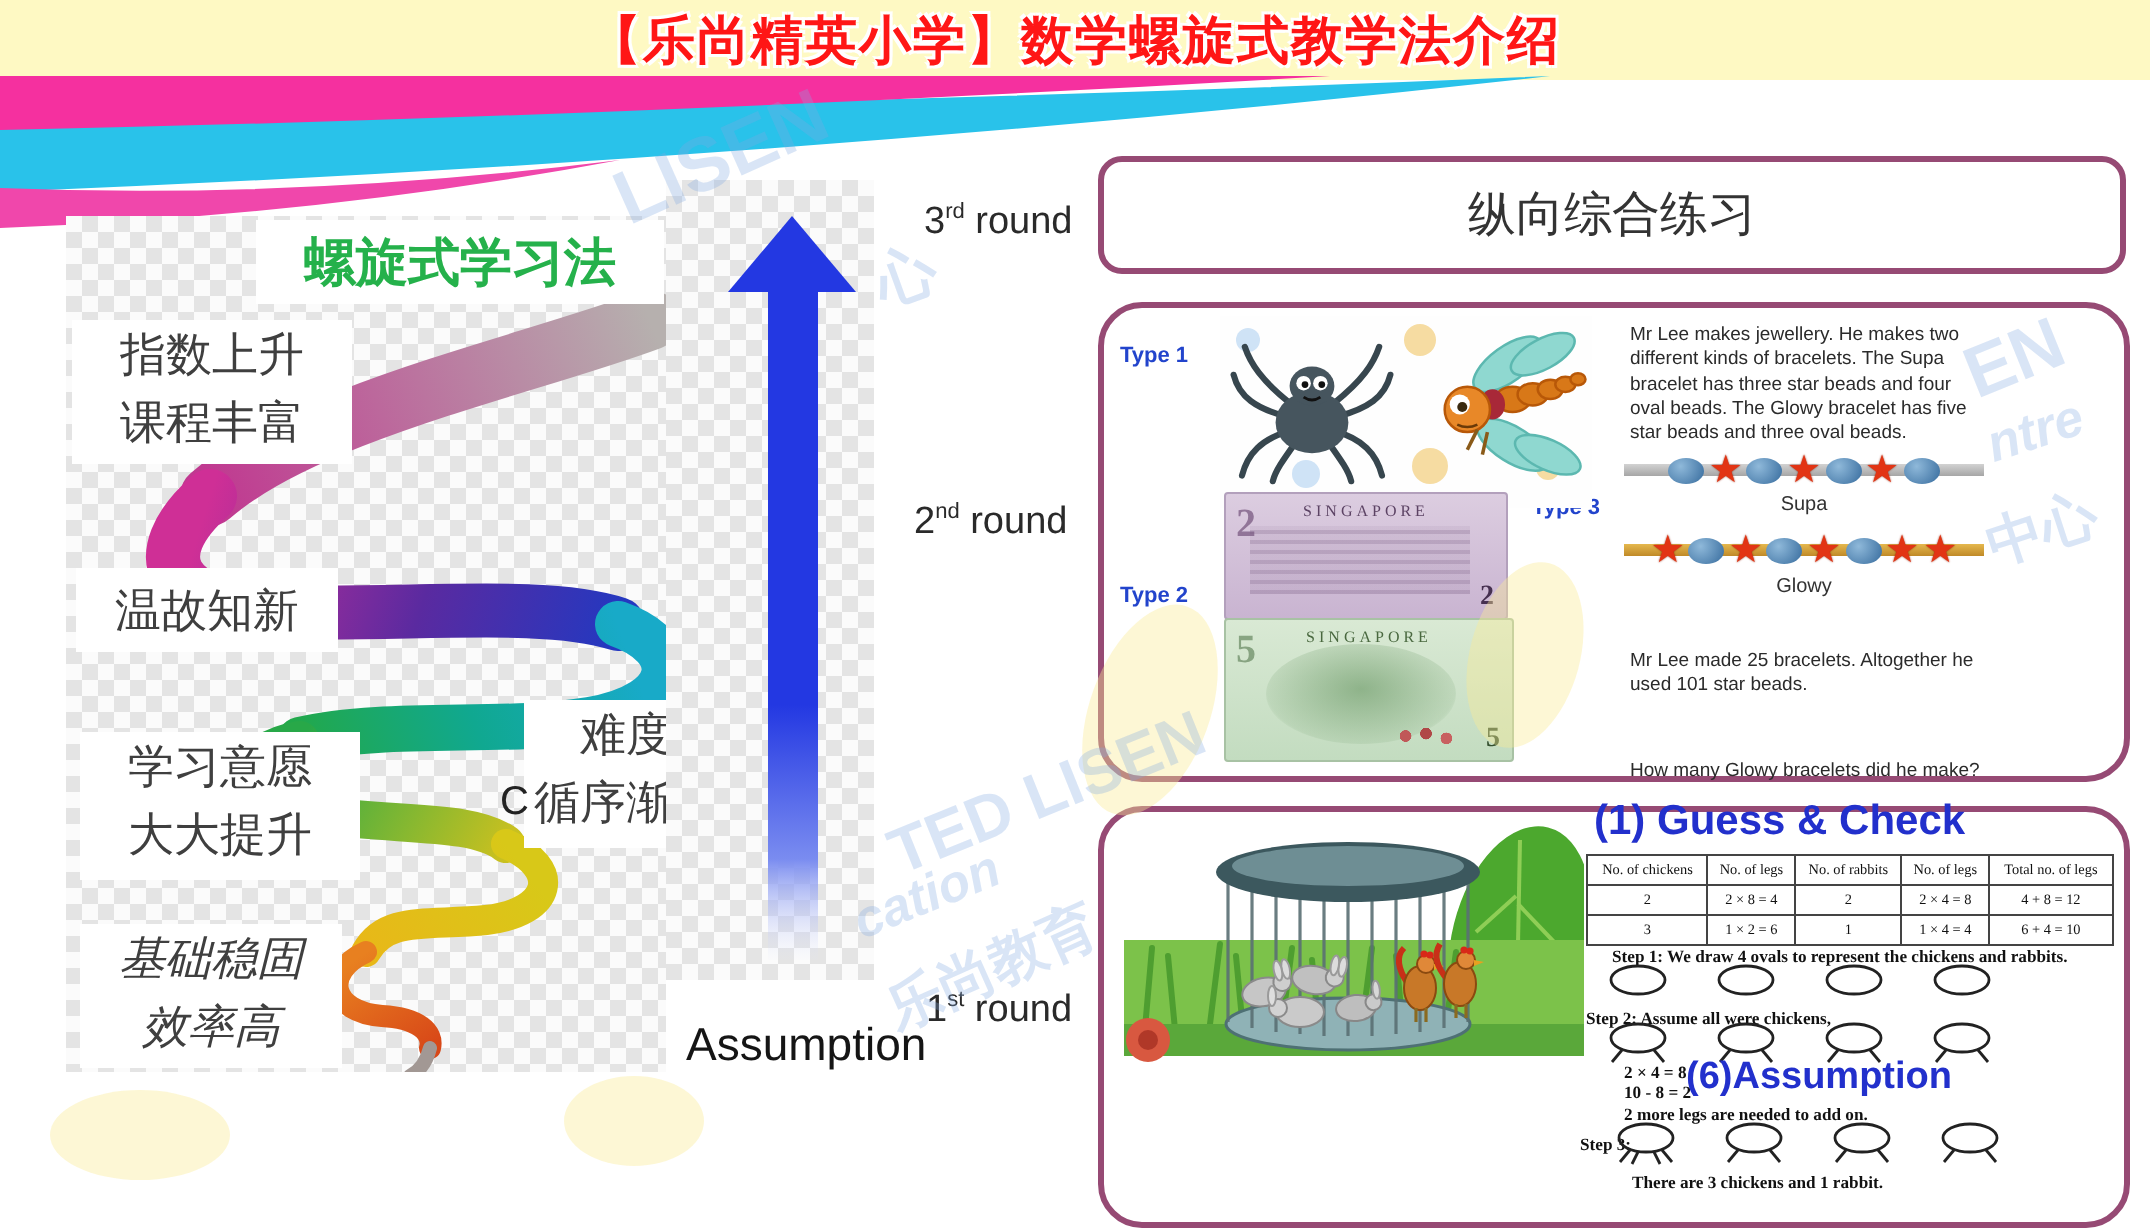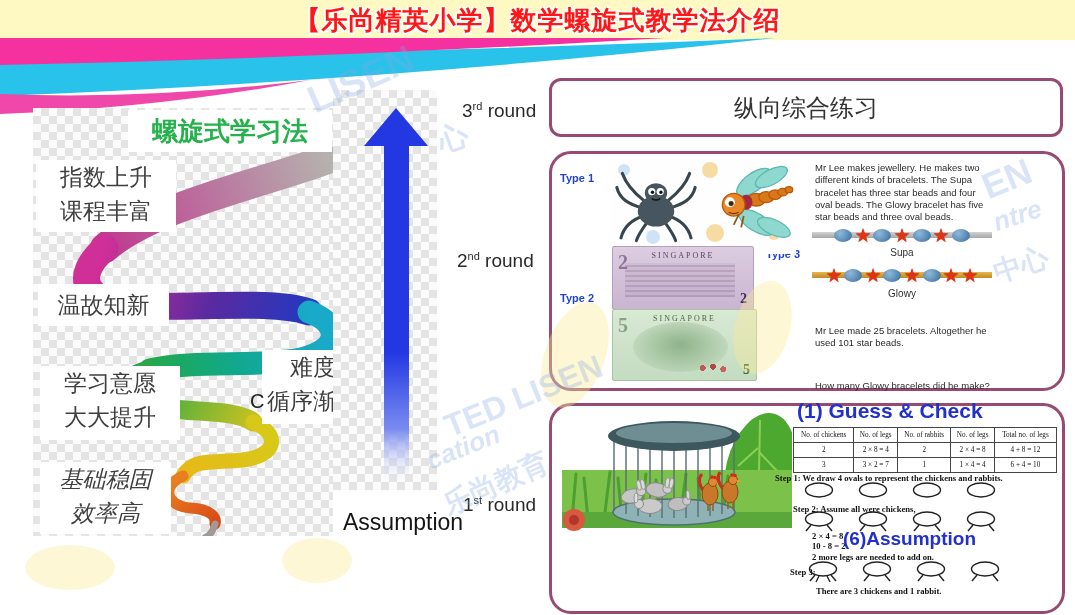--- a/index.html
+++ b/index.html
@@ -101,21 +101,21 @@
   #glowy-label{top:288px;}
 
   
   .gc-head{color:#2230cc;font-weight:bold;font-family:"Liberation Sans",sans-serif;}
   #gc1{left:797px;top:399px;font-size:21px;}
   #gc2{left:843px;top:528px;font-size:19px;}
   #gc-table{left:793px;top:427px;width:264px;border-collapse:collapse;
     font-family:"Liberation Serif",serif;font-size:7.2px;color:#111;}
   #gc-table th,#gc-table td{border:1px solid #444;text-align:center;padding:1px 1px;font-weight:normal;height:12px;}
   .stepline{font-family:"Liberation Serif",serif;font-weight:bold;font-size:8.6px;color:#111;white-space:nowrap;}
-  #step1{left:775px;top:473px;}
+  #step1{left:793px;top:473px;padding-left:13px;}
   #step2{left:793px;top:504px;}
   #eq1{left:812px;top:531px;}
   #eq2{left:812px;top:541px;}
   #gc-note{left:812px;top:552px;}
   #step3{left:790px;top:567px;}
   #conclusion{left:816px;top:586px;}
   .ovalrow{display:flex;gap:20px;}
   #ovals1{left:802px;top:482px;}
   #ovals2{left:802px;top:511px;}
   #ovals3{left:806px;top:561px;}
@@ -430,21 +430,21 @@
     </tr>
     <tr>
       <td>2</td>
       <td>2 × 8 = 4</td>
       <td>2</td>
       <td>2 × 4 = 8</td>
       <td>4 + 8 = 12</td>
     </tr>
     <tr>
       <td>3</td>
-      <td>3 × 2 = 7</td>
+      <td>1 × 2 = 6</td>
       <td>1</td>
       <td>1 × 4 = 4</td>
       <td>6 + 4 = 10</td>
     </tr>
   </tbody>
     </table>
 
   <div class="abs stepline" id="step1">Step 1: We draw 4 ovals to represent the chickens and rabbits.</div>
   <div class="abs ovalrow" id="ovals1">
       <svg width="34" height="22" viewBox="0 0 34 22">

